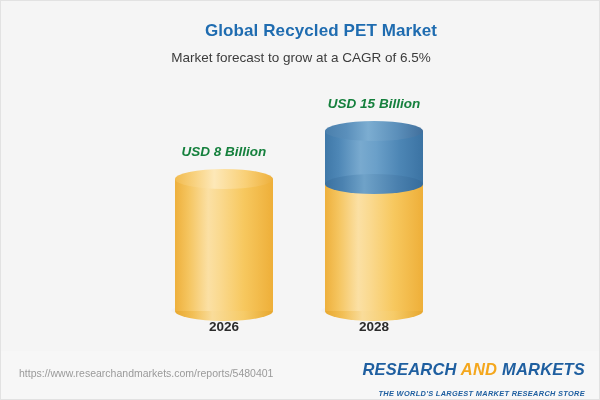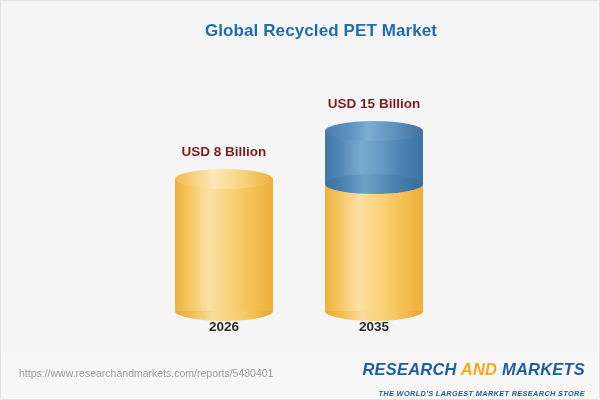--- a/index.html
+++ b/index.html
@@ -64,22 +64,23 @@
   #bar-group-1 { left: 324px; }
 
   
   .value-label {
     position: absolute;
     left: -26px;
     width: 150px;
     text-align: center;
     font-size: 13.5px;
     font-weight: bold;
-    color: #7f1d1d;
-    white-space: nowrap;
+    color: #15803d;
+    white-space: nowrap;
+    font-style: italic;
   }
   #value-label-0 { top: 143px; }
   #value-label-1 { top: 95px; }
 
   
   .cat-label {
     position: absolute;
     left: -26px;
     width: 150px;
     top: 318px;
@@ -221,20 +222,21 @@
     white-space: nowrap;
   }
 </style>
 </head>
 <body>
 
 <div class="card">
 
   <div class="header">
     <h1 class="chart-title">Global Recycled PET Market</h1>
+    <h2 class="chart-subtitle">Market forecast to grow at a CAGR of 6.5%</h2>
   </div>
 
   <div class="plot">
 
     <div class="bar-shadow" style="left:170px;"></div>
     <div class="bar-group" id="bar-group-0">
       <div class="value-label" id="value-label-0">USD 8 Billion</div>
 
       <div class="cyl yellow" style="top:168px; height:142px;">
         <div class="cyl-foot" style="bottom:-10px;"></div>
@@ -253,21 +255,21 @@
         <div class="cyl-foot" style="bottom:-10px;"></div>
         <div class="cyl-body" style="top:0; bottom:0;"></div>
       </div>
 
       <div class="cyl blue" style="top:120px; height:63px;">
         <div class="cyl-body" style="top:10px; bottom:0;"></div>
         <div class="cyl-foot" style="bottom:-10px;"></div>
         <div class="cyl-cap" style="top:0;"></div>
       </div>
 
-      <div class="cat-label">2035</div>
+      <div class="cat-label">2028</div>
     </div>
 
   </div>
 
   <div class="footer">
     <div class="footer-url">https://www.researchandmarkets.com/reports/5480401</div>
 
     <div class="logo">
       <div class="logo-main">
         <span class="logo-word-a">RESEARCH</span>

